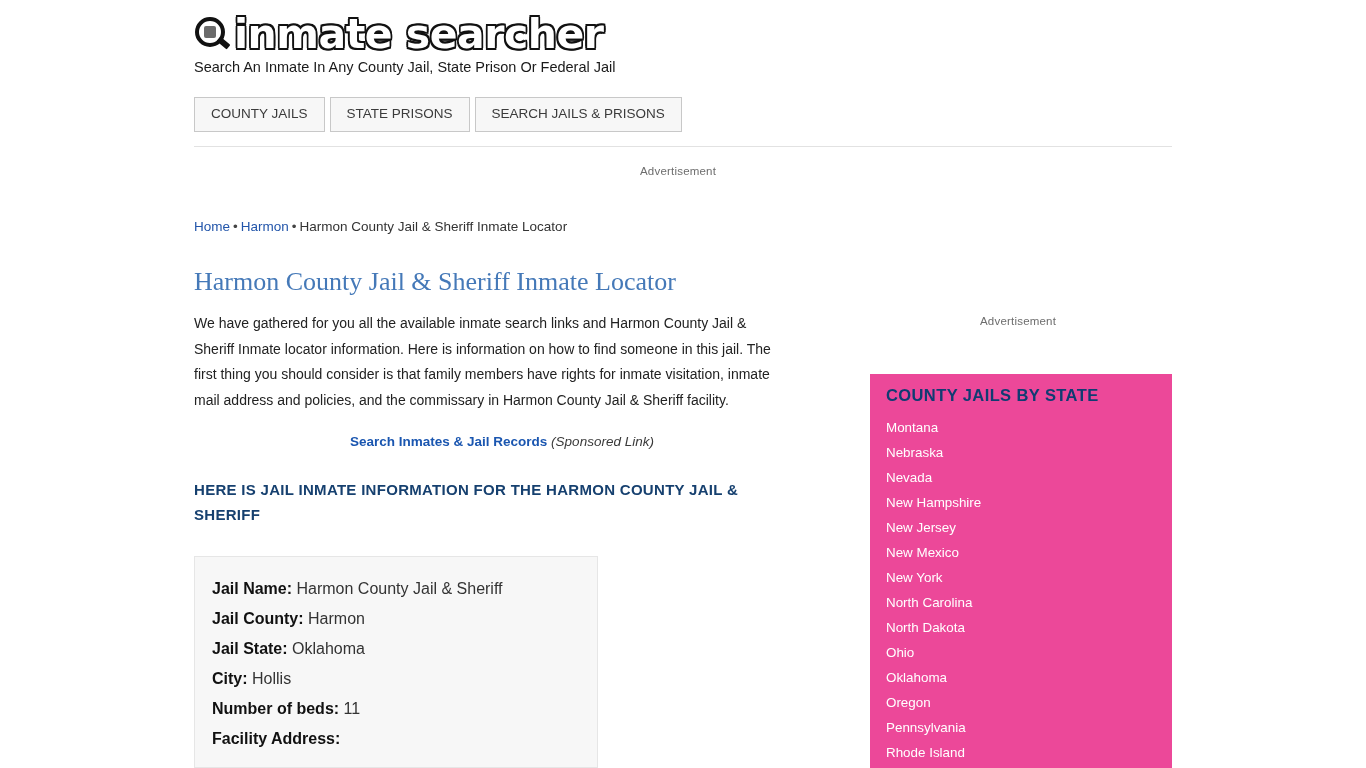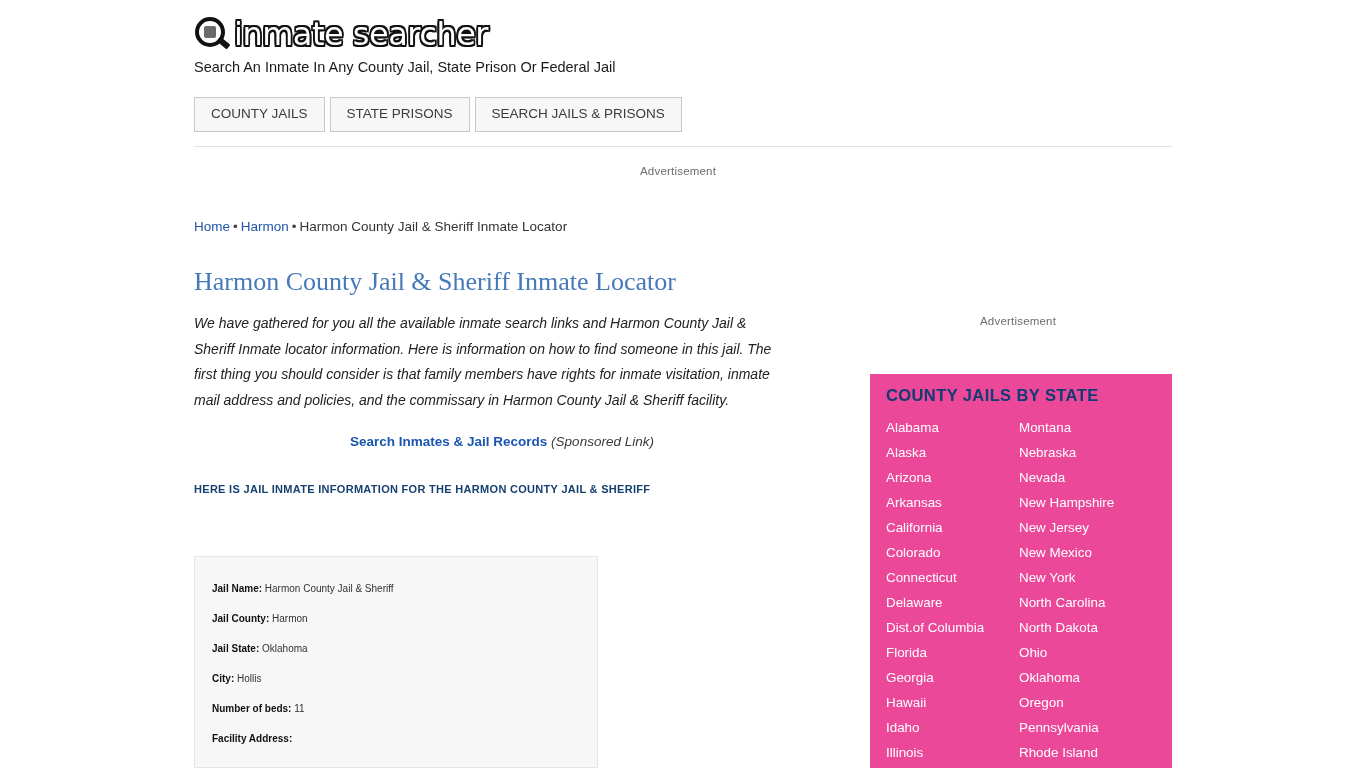--- a/index.html
+++ b/index.html
@@ -55,22 +55,22 @@
     position: absolute;
     left: 23px; top: 24px;
     width: 13px; height: 6px;
     background: #111;
     transform: rotate(40deg);
     border-radius: 1px;
   }
   .brand-text {
     margin-left: 4px;
     font-family: "DejaVu Sans", sans-serif;
-    font-weight: normal;
-    font-size: 32px;
+    font-weight: bold;
+    font-size: 41px;
     letter-spacing: -0.5px;
     color: #fff;
     -webkit-text-stroke: 0px;
     text-shadow:
       -1.6px -1.6px 0 #111, 1.6px -1.6px 0 #111,
       -1.6px  1.6px 0 #111, 1.6px  1.6px 0 #111,
       0 -1.8px 0 #111, 0 1.8px 0 #111,
       -1.8px 0 0 #111, 1.8px 0 0 #111;
   }
   .tagline {
@@ -138,21 +138,20 @@
     font-weight: normal;
     margin: 0;
   }
   .intro {
     position: absolute;
     left: 0; top: 311px;
     width: 580px;
     font-size: 14px;
     line-height: 25.5px;
     color: #222;
-    font-style: italic;
   }
   .sponsored {
     position: absolute;
     left: 140px; top: 434px;
     font-size: 13.5px;
     margin-left: 16px;
   }
   .sponsored a {
     color: #1a56b0;
     font-weight: bold;
@@ -161,40 +160,40 @@
   .sponsored .note {
     color: #3a3a3a;
     font-style: italic;
     font-weight: normal;
   }
   .h2 {
     position: absolute;
     left: 0; top: 477px;
     width: 580px;
     margin: 0;
-    font-size: 11px;
+    font-size: 15px;
     font-weight: bold;
     color: #16406f;
     letter-spacing: 0.3px;
     line-height: 25px;
     text-transform: uppercase;
   }
 
   
   .info-card {
     position: absolute;
     left: 0; top: 556px;
     width: 404px;
     min-height: 212px;
     background: #f7f7f7;
     border: 1px solid #e6e6e6;
     padding: 17px 16px 6px 17px;
   }
   .info-row {
-    font-size: 10px;
+    font-size: 16px;
     color: #333;
     line-height: 30px;
     white-space: nowrap;
   }
   .info-row b { color: #111; }
 
   
   .states-box {
     position: absolute;
     left: 676px; top: 374px;
@@ -289,36 +288,20 @@
       </div>
       <div class="info-row">
         <b>Facility Address:</b>
         <span></span>
       </div>
     </div>
 
     <div class="states-box">
       <h3 class="states-title">COUNTY JAILS BY STATE</h3>
       <div class="states-cols">
-        <div class="states-col">
-          <a href="#">Alabama</a>
-          <a href="#">Alaska</a>
-          <a href="#">Arizona</a>
-          <a href="#">Arkansas</a>
-          <a href="#">California</a>
-          <a href="#">Colorado</a>
-          <a href="#">Connecticut</a>
-          <a href="#">Delaware</a>
-          <a href="#">Dist.of Columbia</a>
-          <a href="#">Florida</a>
-          <a href="#">Georgia</a>
-          <a href="#">Hawaii</a>
-          <a href="#">Idaho</a>
-          <a href="#">Illinois</a>
-        </div>
         <div class="states-col">
           <a href="#">Montana</a>
           <a href="#">Nebraska</a>
           <a href="#">Nevada</a>
           <a href="#">New Hampshire</a>
           <a href="#">New Jersey</a>
           <a href="#">New Mexico</a>
           <a href="#">New York</a>
           <a href="#">North Carolina</a>
           <a href="#">North Dakota</a>

